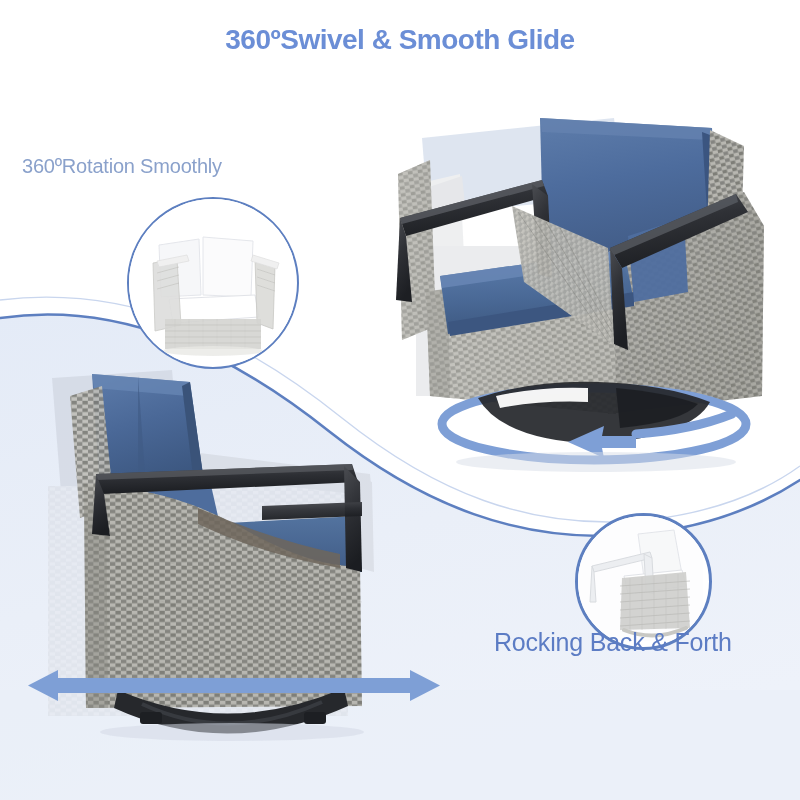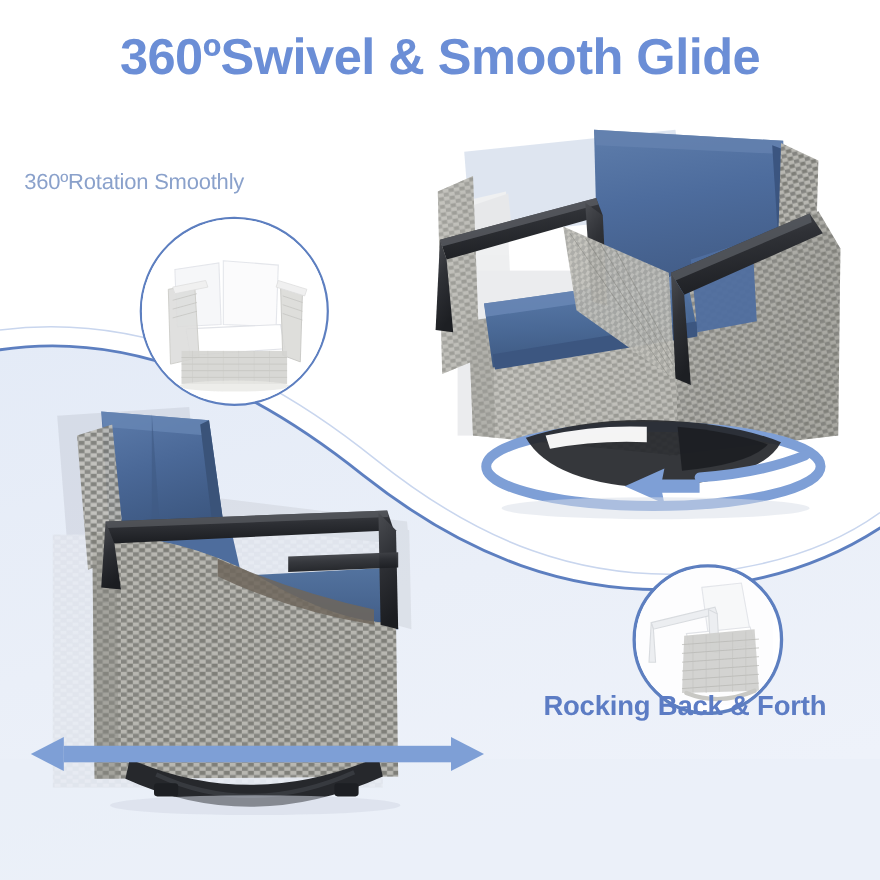--- a/index.html
+++ b/index.html
@@ -11,33 +11,33 @@
   #stage{position:absolute;inset:0;width:800px;height:800px;overflow:hidden;}
 
   
   .bg-white{position:absolute;inset:0;background:#ffffff;}
   .bg-svg{position:absolute;inset:0;width:800px;height:800px;}
 
   
   .headline{
     position:absolute;top:24px;left:0;width:800px;
     text-align:center;
-    font-size:46px;font-weight:bold;letter-spacing:-0.5px;
+    font-size:28px;font-weight:bold;letter-spacing:-0.5px;
     color:#6b8ed6;
     white-space:nowrap;
   }
   .subhead{
     position:absolute;top:155px;left:22px;
     font-size:20px;font-weight:normal;letter-spacing:-0.2px;
     color:#8aa1cb;
     white-space:nowrap;
   }
   .caption-right{
     position:absolute;top:628px;left:494px;
-    font-size:25px;font-weight:bold;letter-spacing:-0.2px;
+    font-size:25px;font-weight:normal;letter-spacing:-0.2px;
     color:#5c7cc4;
     white-space:nowrap;
   }
 
   
   .inset{position:absolute;border-radius:50%;overflow:hidden;background:#ffffff;}
   .inset-left{
     left:127px;top:197px;width:168px;height:168px;
     border:2px solid #5d7fc0;
   }

